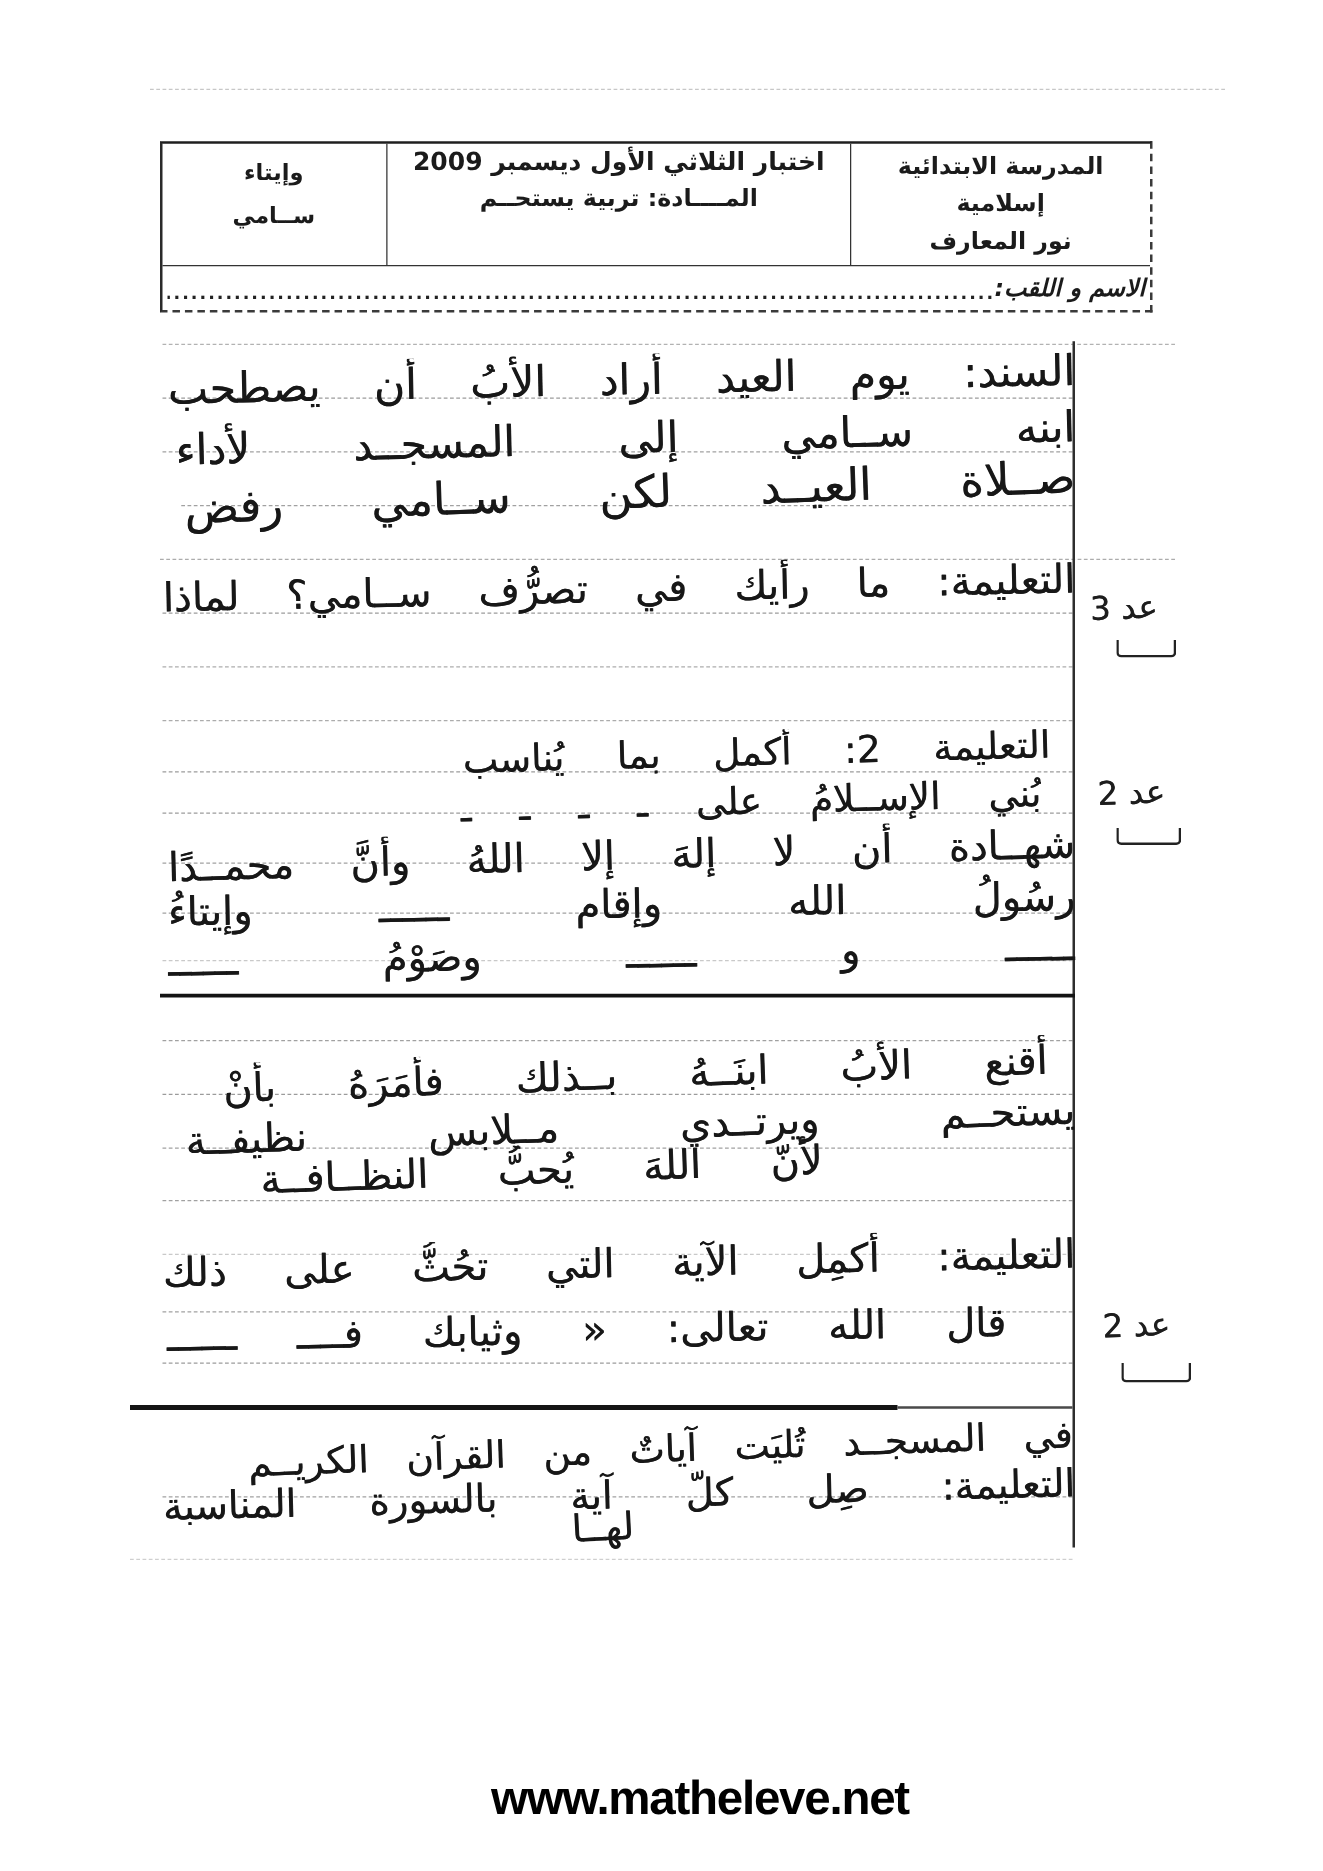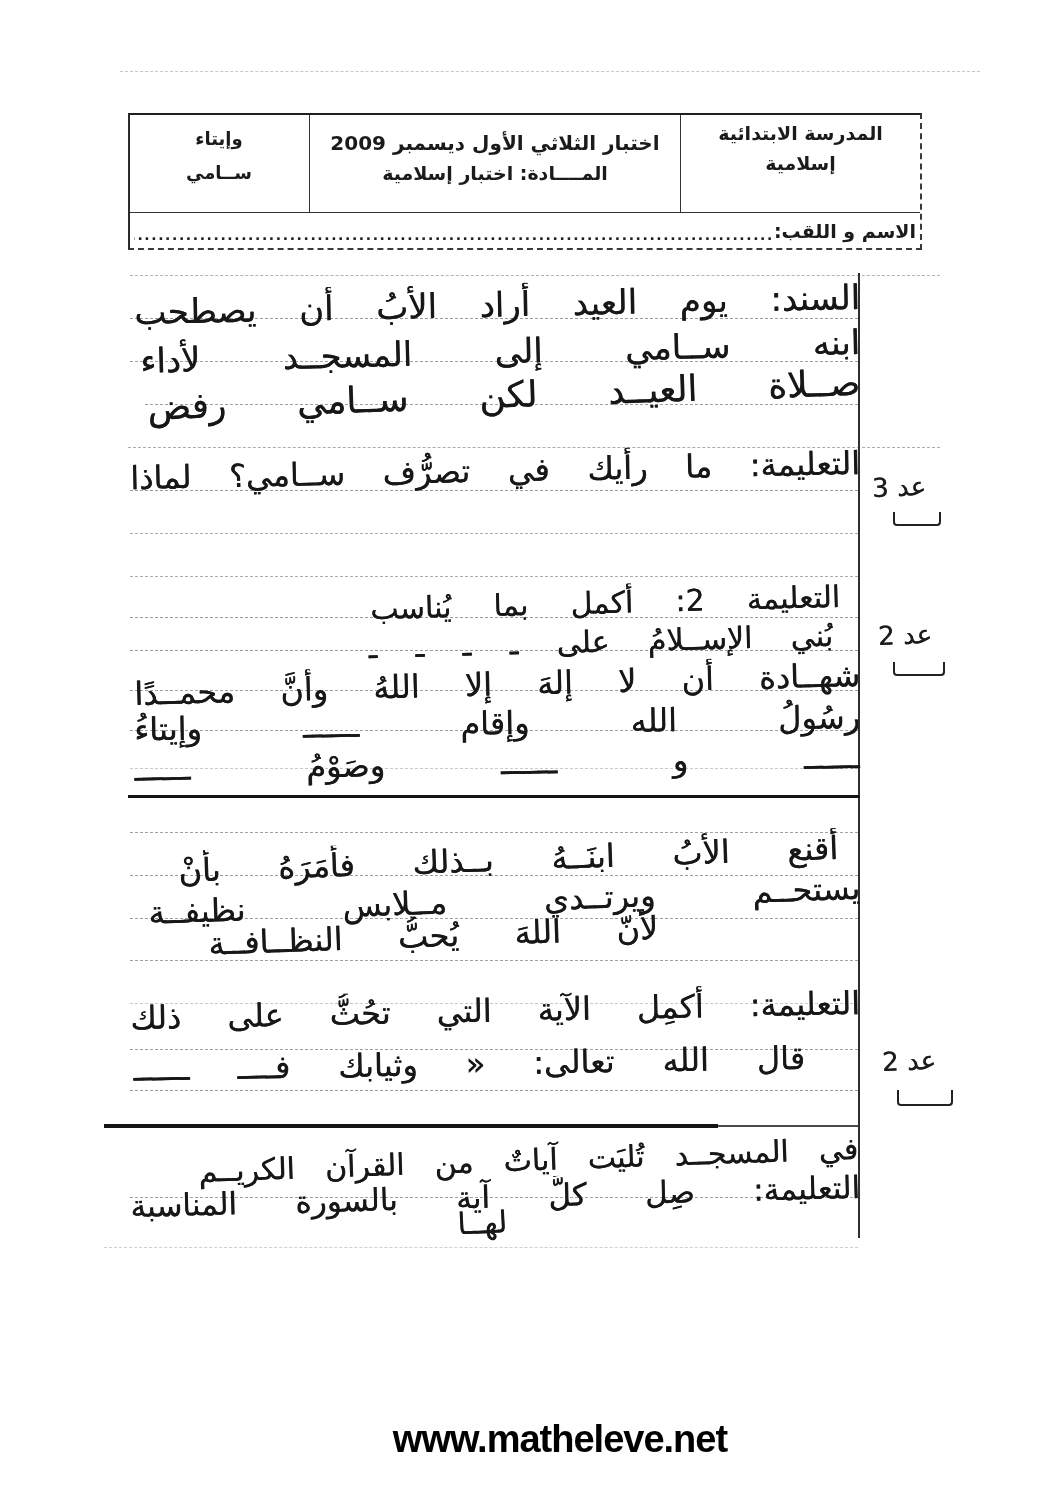--- a/index.html
+++ b/index.html
@@ -14,28 +14,28 @@
   
   .hdr{position:absolute;left:128px;top:113px;width:794px;height:137px;
     box-sizing:border-box;border-top:2px solid #1f1f1f;border-left:2px solid #2a2a2a;
     border-right:2px dashed #3a3a3a;border-bottom:2px dashed #3a3a3a;
     direction:rtl;}
   .hdr .vdiv{position:absolute;top:0;height:97px;width:1px;background:#333;}
   .hdr .hline{position:absolute;top:97px;left:0;right:0;height:1px;background:#333;}
   .cell{position:absolute;top:0;height:97px;text-align:center;font-weight:bold;direction:rtl;}
   .cell.school{right:0;width:239px;font-size:19px;line-height:30px;padding-top:3px;text-align:center;}
   .cell.exam{right:240px;width:370px;font-size:20px;}
-  .cell.exam .l1{margin-top:16px;}
+  .cell.exam .l1{margin-top:2px;}
   .cell.exam .l2{margin-top:7px;font-size:19px;}
   .cell.grade{right:610px;width:182px;font-size:18px;}
   .cell.grade .l1{margin-top:13px;}
   .cell.grade .l2{margin-top:13px;}
   .nameRow{position:absolute;top:98px;left:4px;right:4px;height:36px;
     display:flex;align-items:center;direction:rtl;}
-  .nameLbl{font-weight:bold;font-size:19px;white-space:nowrap;}
+  .nameLbl{font-weight:bold;font-size:19px;white-space:nowrap;font-style:italic;}
   .dots{flex:1;overflow:hidden;white-space:nowrap;font-size:14px;font-weight:bold;
     letter-spacing:1.6px;color:#222;margin-top:8px;}
   
   .rule{position:absolute;height:0;border-top:1px dashed #8a8a8a;}
   .vmargin{position:absolute;left:858px;top:273px;width:2px;height:965px;background:#2e2e2e;}
   .thick1{position:absolute;left:128px;top:795px;width:732px;height:3px;background:#141414;}
   .thick2{position:absolute;left:104px;top:1124px;width:614px;height:4px;background:#141414;}
   .thick2ext{position:absolute;left:718px;top:1125px;width:140px;height:0;border-top:2px solid #4a4a4a;}
   
   .hw{position:absolute;direction:rtl;font-family:"DejaVu Sans",sans-serif;
@@ -59,25 +59,26 @@
   <div class="topline"></div>
 
   <div class="hdr">
     <div class="vdiv" style="right:239px"></div>
     <div class="vdiv" style="right:610px"></div>
     <div class="hline"></div>
 
     <div class="cell school">
       <div>المدرسة الابتدائية</div>
       <div>إسلامية</div>
+      <div>نور المعارف</div>
     </div>
 
     <div class="cell exam">
       <div class="l1">اختبار الثلاثي الأول ديسمبر 2009</div>
-      <div class="l2">المــــادة: اختبار إسلامية</div>
+      <div class="l2">المــــادة: تربية يستحــم</div>
     </div>
 
     <div class="cell grade">
       <div class="l1">وإيتاء</div>
       <div class="l2">ســامي</div>
     </div>
 
     <div class="nameRow">
       <span class="nameLbl">الاسم و اللقب:</span>
       <span class="dots">.........................................................................................................</span>

